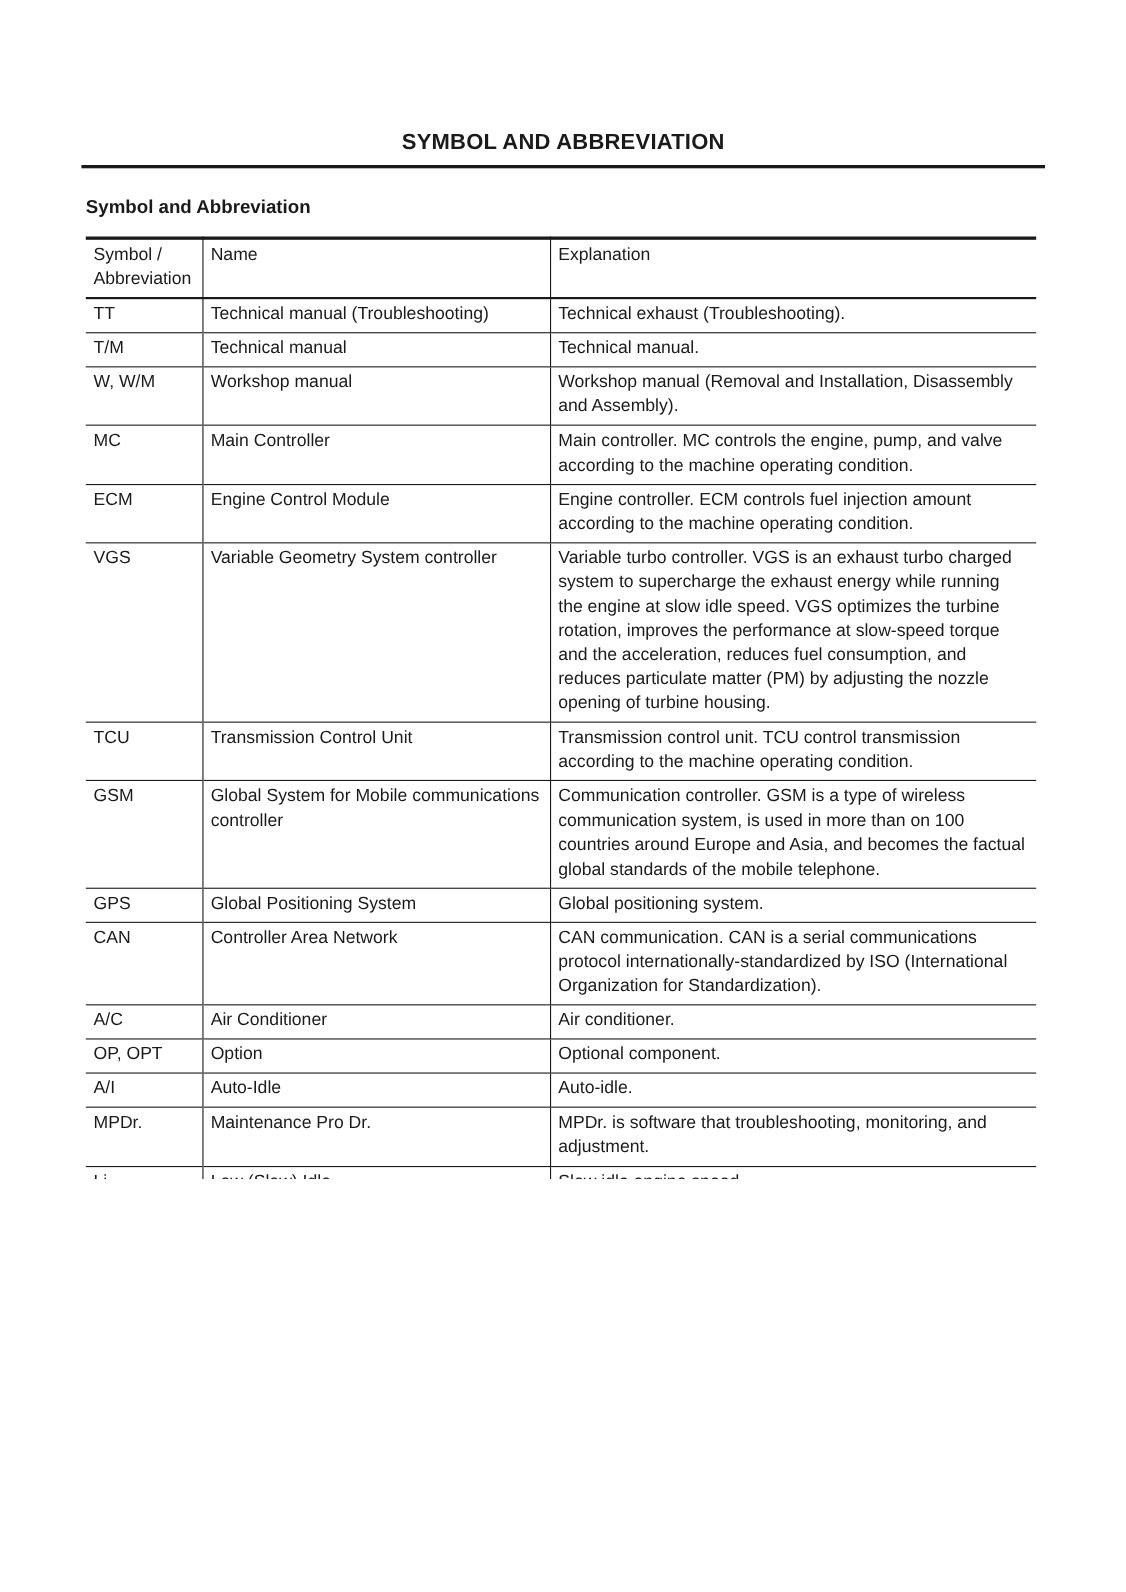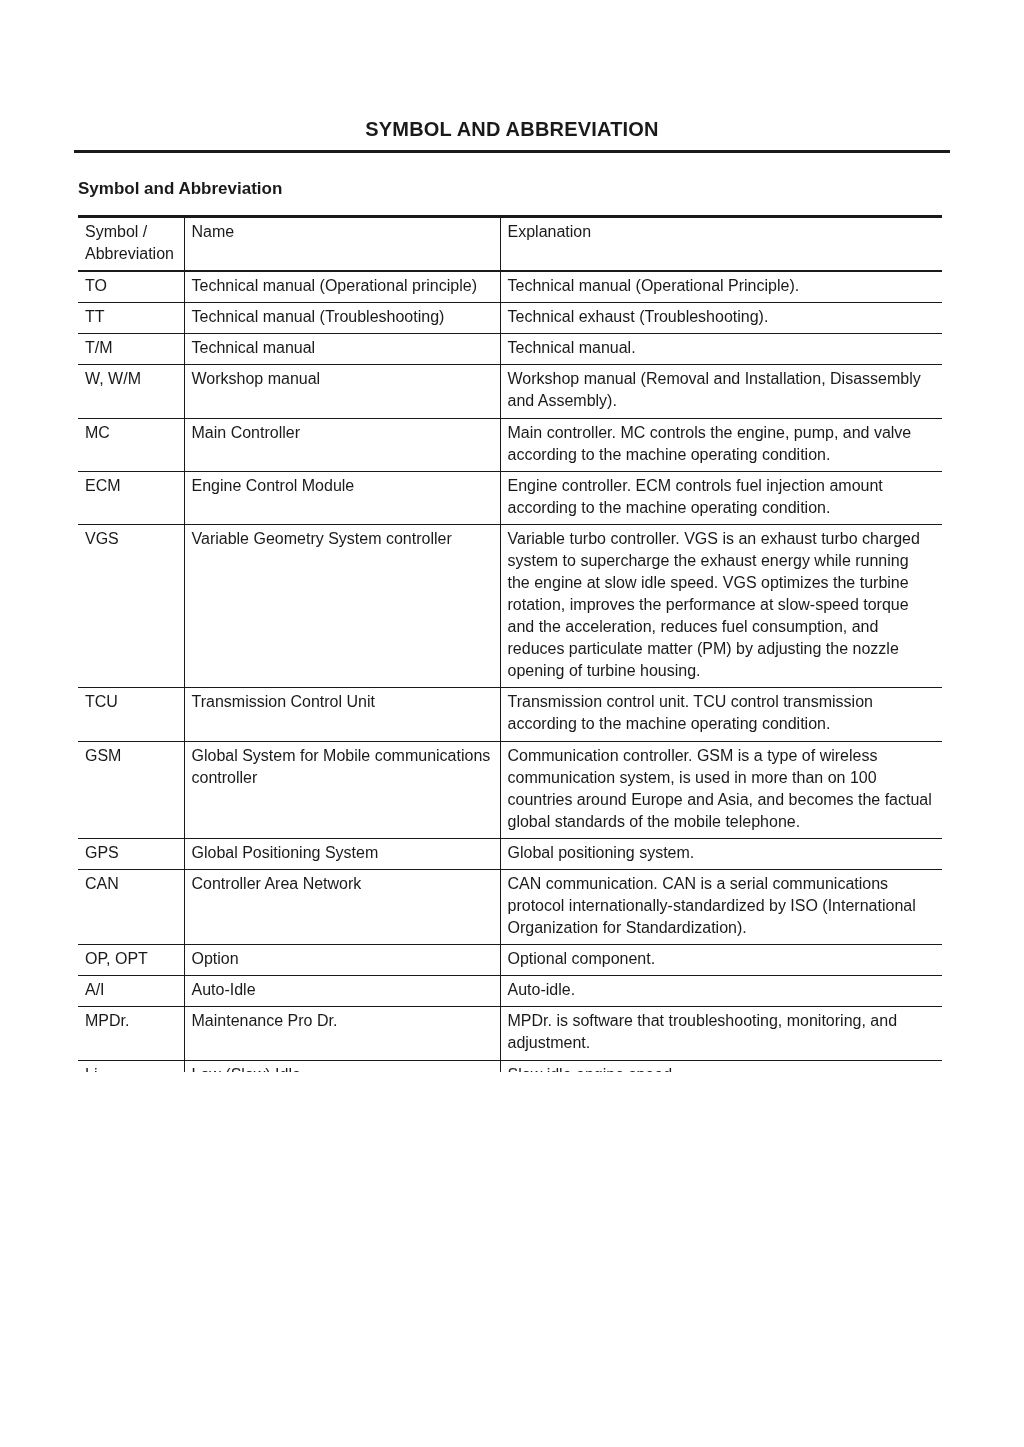--- a/index.html
+++ b/index.html
@@ -97,25 +97,20 @@
     </colgroup>
     <thead>
       <tr>
         <th>Symbol / Abbreviation</th>
         <th>Name</th>
         <th>Explanation</th>
       </tr>
     </thead>
     <tbody>
         <tr>
-          <td>TO</td>
-          <td>Technical manual (Operational principle)</td>
-          <td>Technical manual (Operational Principle).</td>
-        </tr>
-        <tr>
           <td>TT</td>
           <td>Technical manual (Troubleshooting)</td>
           <td>Technical exhaust (Troubleshooting).</td>
         </tr>
         <tr>
           <td>T/M</td>
           <td>Technical manual</td>
           <td>Technical manual.</td>
         </tr>
         <tr>
@@ -152,20 +147,25 @@
           <td>GPS</td>
           <td>Global Positioning System</td>
           <td>Global positioning system.</td>
         </tr>
         <tr>
           <td>CAN</td>
           <td>Controller Area Network</td>
           <td>CAN communication. CAN is a serial communications protocol internationally-standardized by ISO (International Organization for Standardization).</td>
         </tr>
         <tr>
+          <td>A/C</td>
+          <td>Air Conditioner</td>
+          <td>Air conditioner.</td>
+        </tr>
+        <tr>
           <td>OP, OPT</td>
           <td>Option</td>
           <td>Optional component.</td>
         </tr>
         <tr>
           <td>A/I</td>
           <td>Auto-Idle</td>
           <td>Auto-idle.</td>
         </tr>
         <tr>

